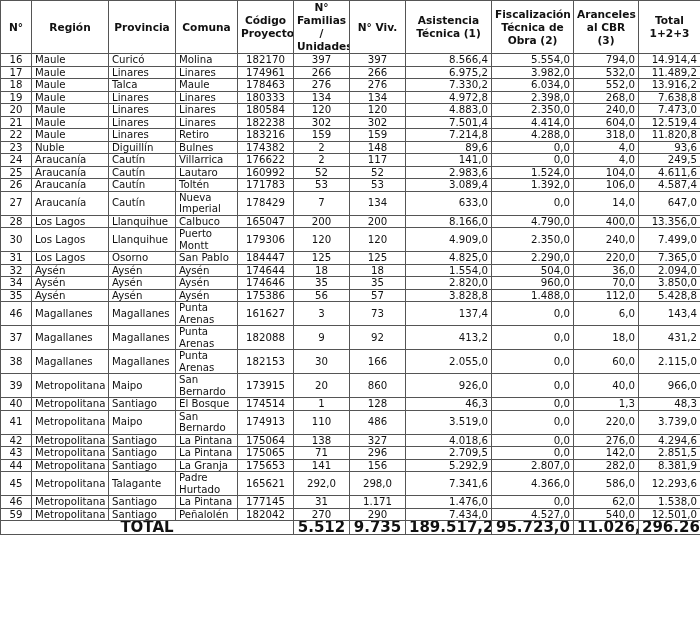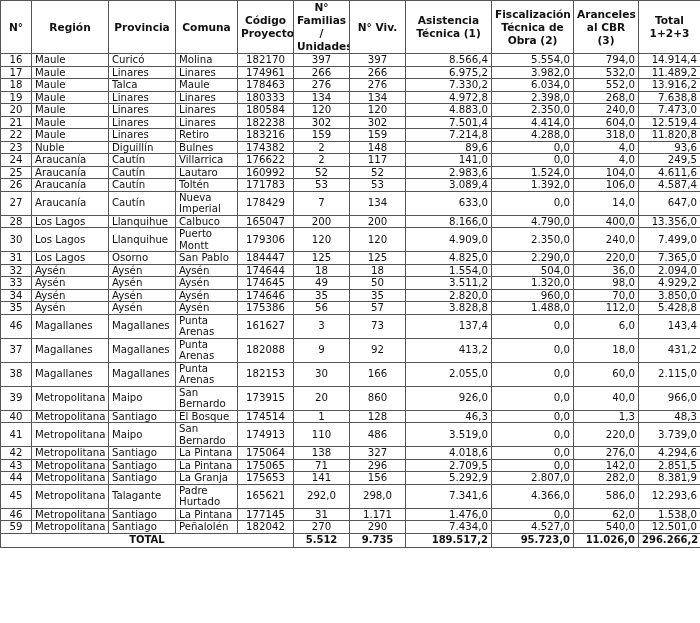--- a/index.html
+++ b/index.html
@@ -5,21 +5,21 @@
   html, body { margin:0; padding:0; background:#ffffff; }
   body { width:700px; height:623px; overflow:hidden; font-family:"DejaVu Sans", sans-serif; color:#111; }
   table { border-collapse:collapse; width:700px; table-layout:fixed; font-size:10.2px; }
   th, td { border:1px solid #555; padding:0 3px; line-height:11.5px; overflow:hidden; }
   th { font-weight:bold; text-align:center; height:42px; line-height:13px; font-size:10.6px; }
   td.c { text-align:center; }
   td.r { text-align:right; }
   td.l { text-align:left; }
   tr.single td { height:11.5px; }
   tr.double td { height:23px; }
-  tr.total td { font-weight:bold; height:13px; font-size:10px;margin-left:24px; }
+  tr.total td { font-weight:bold; height:13px; font-size:15px;margin-left:24px; }
 </style>
 </head>
 <body>
 
 <table>
   <colgroup>
     <col style="width:31px">
     <col style="width:77px">
     <col style="width:67px">
     <col style="width:62px">
@@ -249,33 +249,20 @@
         <td class="l">Aysén</td>
         <td class="c">174644</td>
         <td class="c">18</td>
         <td class="c">18</td>
         <td class="r">1.554,0</td>
         <td class="r">504,0</td>
         <td class="r">36,0</td>
         <td class="r">2.094,0</td>
       </tr>
       <tr class="single">
-        <td class="c">33</td>
-        <td class="l">Aysén</td>
-        <td class="l">Aysén</td>
-        <td class="l">Aysén</td>
-        <td class="c">174645</td>
-        <td class="c">49</td>
-        <td class="c">50</td>
-        <td class="r">3.511,2</td>
-        <td class="r">1.320,0</td>
-        <td class="r">98,0</td>
-        <td class="r">4.929,2</td>
-      </tr>
-      <tr class="single">
         <td class="c">34</td>
         <td class="l">Aysén</td>
         <td class="l">Aysén</td>
         <td class="l">Aysén</td>
         <td class="c">174646</td>
         <td class="c">35</td>
         <td class="c">35</td>
         <td class="r">2.820,0</td>
         <td class="r">960,0</td>
         <td class="r">70,0</td>

